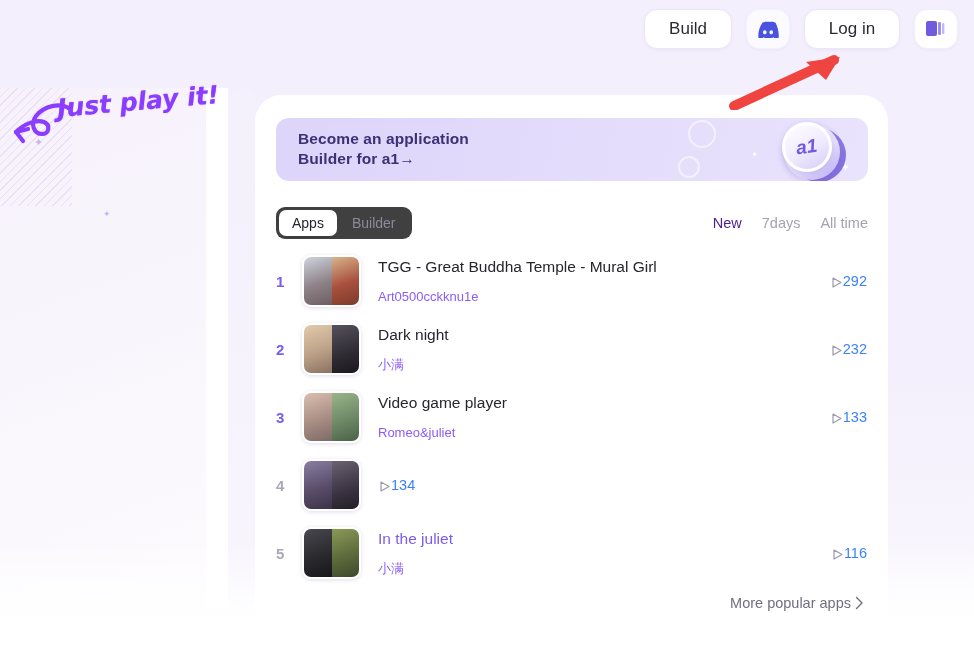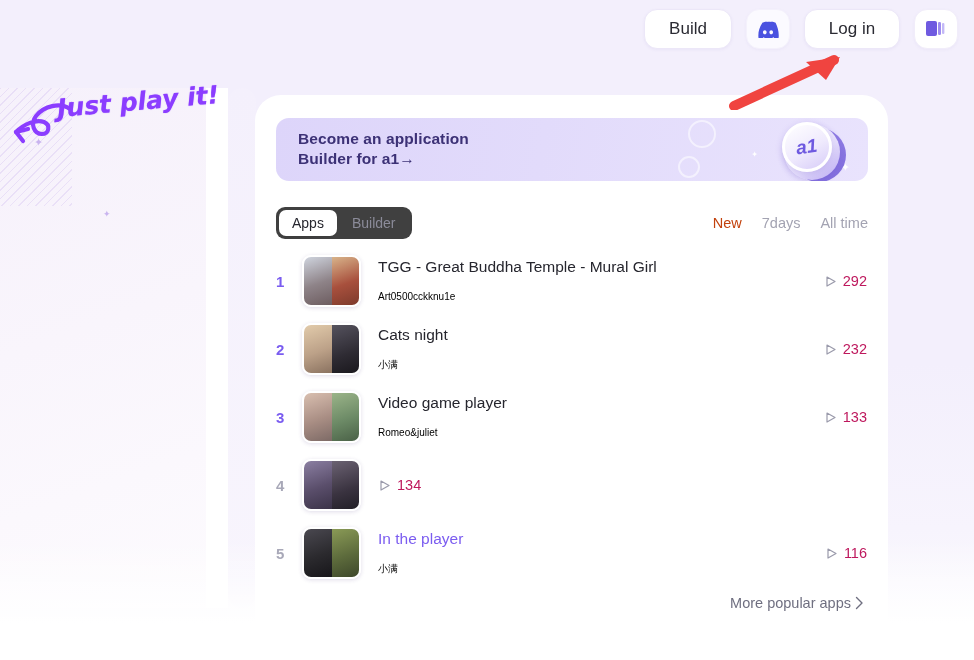--- a/index.html
+++ b/index.html
@@ -186,21 +186,21 @@
     background: #ffffff;
     color: #26262e;
     box-shadow: 0 1px 2px rgba(0,0,0,.06);
   }
   .filters { display: flex; align-items: center; gap: 20px; }
   .filter {
     font-size: 14.5px;
     color: #a3a3b2;
     cursor: pointer;
   }
-  .filter.active { color: #c2410c; }
+  .filter.active { color: #4c1d95; }
 
   
   .list { position: absolute; left: 0; top: 152px; width: 633px; }
   .row {
     display: flex; align-items: center;
     height: 68px;
     padding: 0 21px;
     cursor: pointer;
   }
   .rank {
@@ -224,29 +224,29 @@
   .thumb-half { width: 50%; height: 100%; }
   .meta { flex: 1 1 auto; min-width: 0; }
   .title {
     font-size: 15.5px;
     color: #26262e;
     line-height: 21px;
     white-space: nowrap; overflow: hidden; text-overflow: ellipsis;
   }
   .title.hl { color: #7b5cf0; }
   .author {
-    font-size: 10px;
-    color: #000000;
+    font-size: 13px;
+    color: #8b5cf6;
     line-height: 19px;
     margin-top: 10px;
   }
   .plays {
-    display: flex; align-items: center; gap: 6px;
+    display: flex; align-items: flex-end; 
     font-size: 14.5px;
-    color: #be185d;
+    color: #3b82f6;
     flex: 0 0 auto;
   }
   .play-ico {
     width: 13px; height: 13px;
     position: relative;
   }
   .play-ico svg { display: block; }
 
   .footer-link {
     position: absolute;
@@ -382,21 +382,21 @@
       </div>
     </div>
 
     <div class="row">
       <div class="rank">2</div>
       <div class="thumb">
         <div class="thumb-half" style="background:linear-gradient(160deg,#e2cbab 0%,#bca188 55%,#8a7260 100%);"></div>
         <div class="thumb-half" style="background:linear-gradient(160deg,#55525e 0%,#2e2b33 60%,#1a181d 100%);"></div>
       </div>
       <div class="meta">
-        <div class="title">Cats night</div>
+        <div class="title">Dark night</div>
         <div class="author">小满</div>
       </div>
       <div class="plays">
         <span class="play-ico">
           <svg width="13" height="13" viewBox="0 0 13 13">
               <path d="M3 2 L11 6.5 L3 11 Z" fill="none" stroke="#9a9aab" stroke-width="1.2" stroke-linejoin="round"></path>
             </svg>
         </span>
         <span>232</span>
       </div>
@@ -438,21 +438,21 @@
       </div>
     </div>
 
     <div class="row">
       <div class="rank dim">5</div>
       <div class="thumb">
         <div class="thumb-half" style="background:linear-gradient(160deg,#4a4850 0%,#2b2a2e 55%,#17161a 100%);"></div>
         <div class="thumb-half" style="background:linear-gradient(160deg,#8a9a56 0%,#5d6b3c 55%,#3d472a 100%);"></div>
       </div>
       <div class="meta">
-        <div class="title hl">In the player</div>
+        <div class="title hl">In the juliet</div>
         <div class="author">小满</div>
       </div>
       <div class="plays">
         <span class="play-ico">
           <svg width="13" height="13" viewBox="0 0 13 13">
               <path d="M3 2 L11 6.5 L3 11 Z" fill="none" stroke="#9a9aab" stroke-width="1.2" stroke-linejoin="round"></path>
             </svg>
         </span>
         <span>116</span>
       </div>

